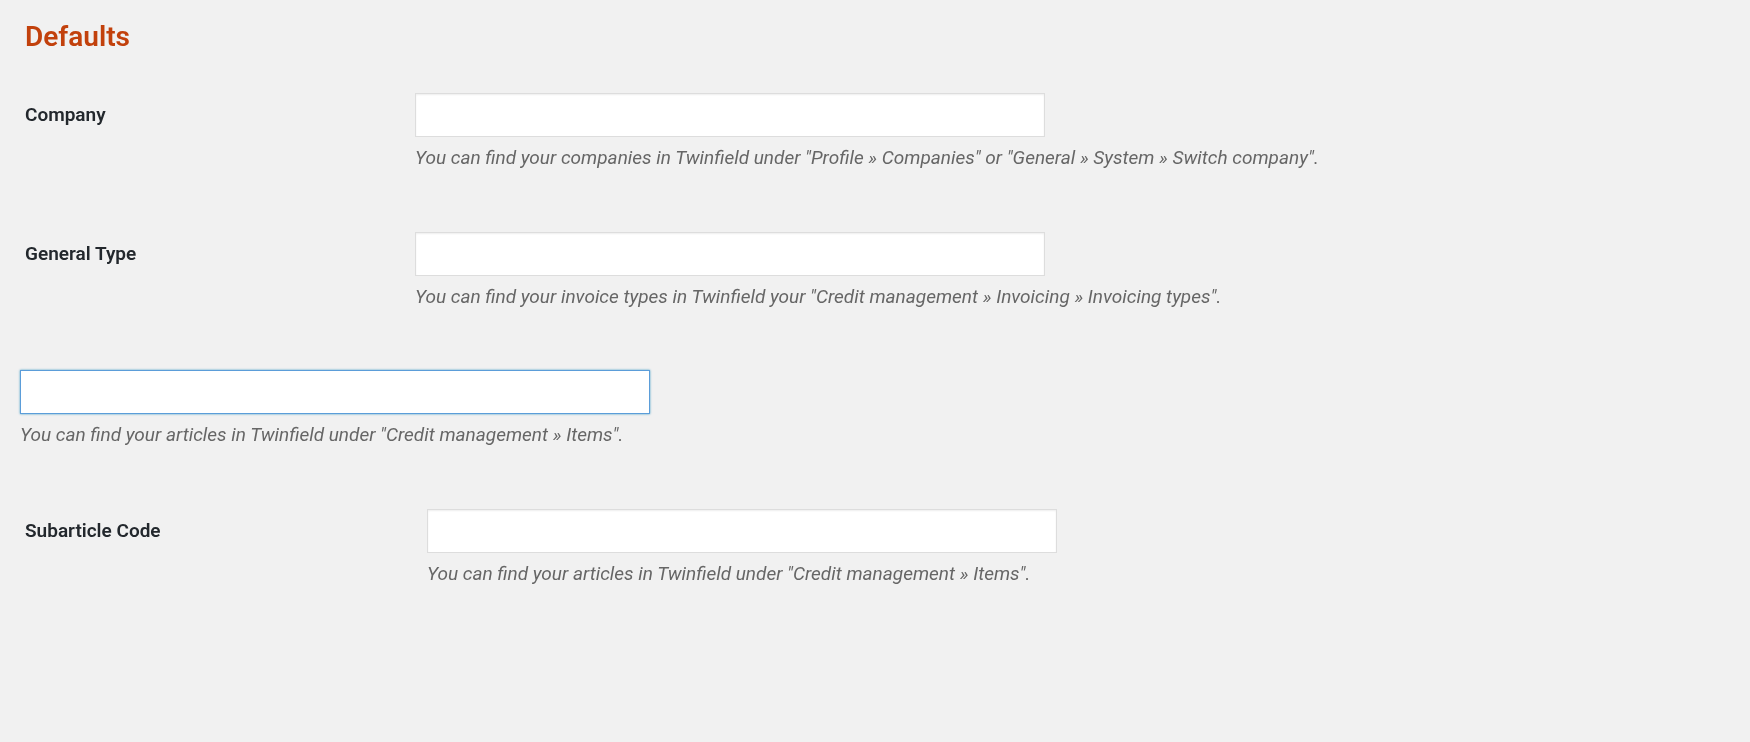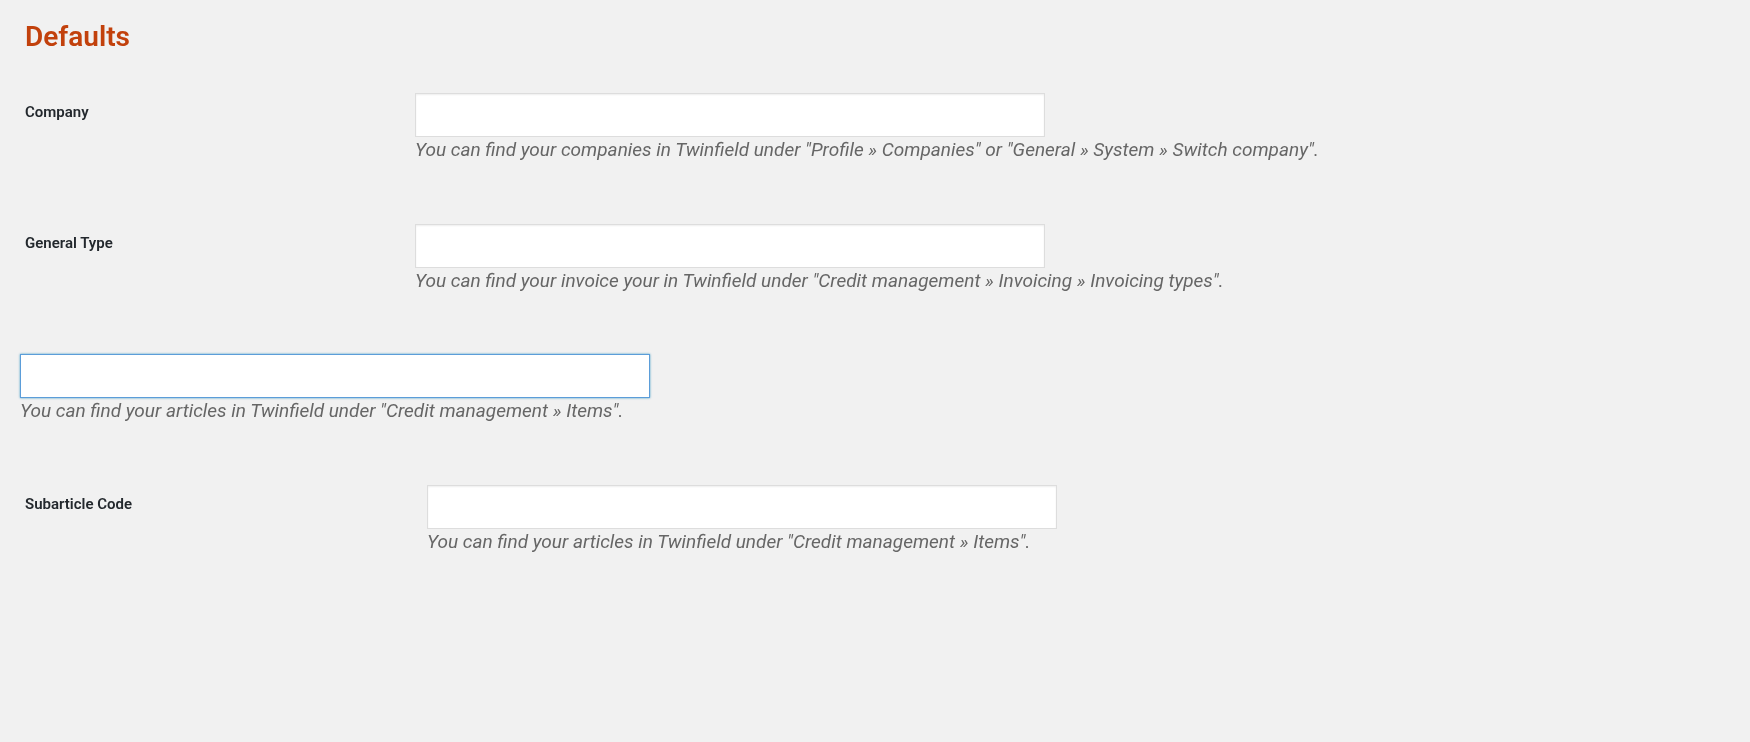--- a/index.html
+++ b/index.html
@@ -29,21 +29,21 @@
       align-items: flex-start;
       margin-bottom: 60px;
     }
     .form-row:last-child {
       margin-bottom: 20px;
       gap: 12px;
     }
     .form-label {
       width: 395px;
       flex-shrink: 0;
-      font-size: 15px;
+      font-size: 19px;
       font-weight: 600;
       color: #23282d;
       padding-top: 10px;
       padding-left: 5px;
     }
     .form-field {
       flex: 1;
     }
     .form-input {
       width: 630px;
@@ -57,21 +57,21 @@
       display: block;
     }
     .form-input.focused {
       border-color: #5b9dd9;
       box-shadow: 0 0 2px rgba(30,140,190,0.8);
     }
     .form-description {
       font-size: 19px;
       font-style: italic;
       color: #666;
-      margin-top: 0;
+      margin-top: 8px;
       line-height: 1.4;
     }
   </style>
 </head>
 <body>
 
 <h2 class="section-heading">Defaults</h2>
 
 <div class="form-table">
 
@@ -80,21 +80,21 @@
     <div class="form-field">
       <input type="text" class="form-input" value="" style="">
       <p class="form-description">You can find your companies in Twinfield under "Profile » Companies" or "General » System » Switch company".</p>
     </div>
   </div>
 
   <div class="form-row">
     <label class="form-label">General Type</label>
     <div class="form-field">
       <input type="text" class="form-input" value="" style="">
-      <p class="form-description">You can find your invoice your in Twinfield under "Credit management » Invoicing » Invoicing types".</p>
+      <p class="form-description">You can find your invoice types in Twinfield your "Credit management » Invoicing » Invoicing types".</p>
     </div>
   </div>
 
   <div class="form-row">
     <div class="form-field">
       <input type="text" class="form-input focused" value="" style="">
       <p class="form-description">You can find your articles in Twinfield under "Credit management » Items".</p>
     </div>
   </div>
 

